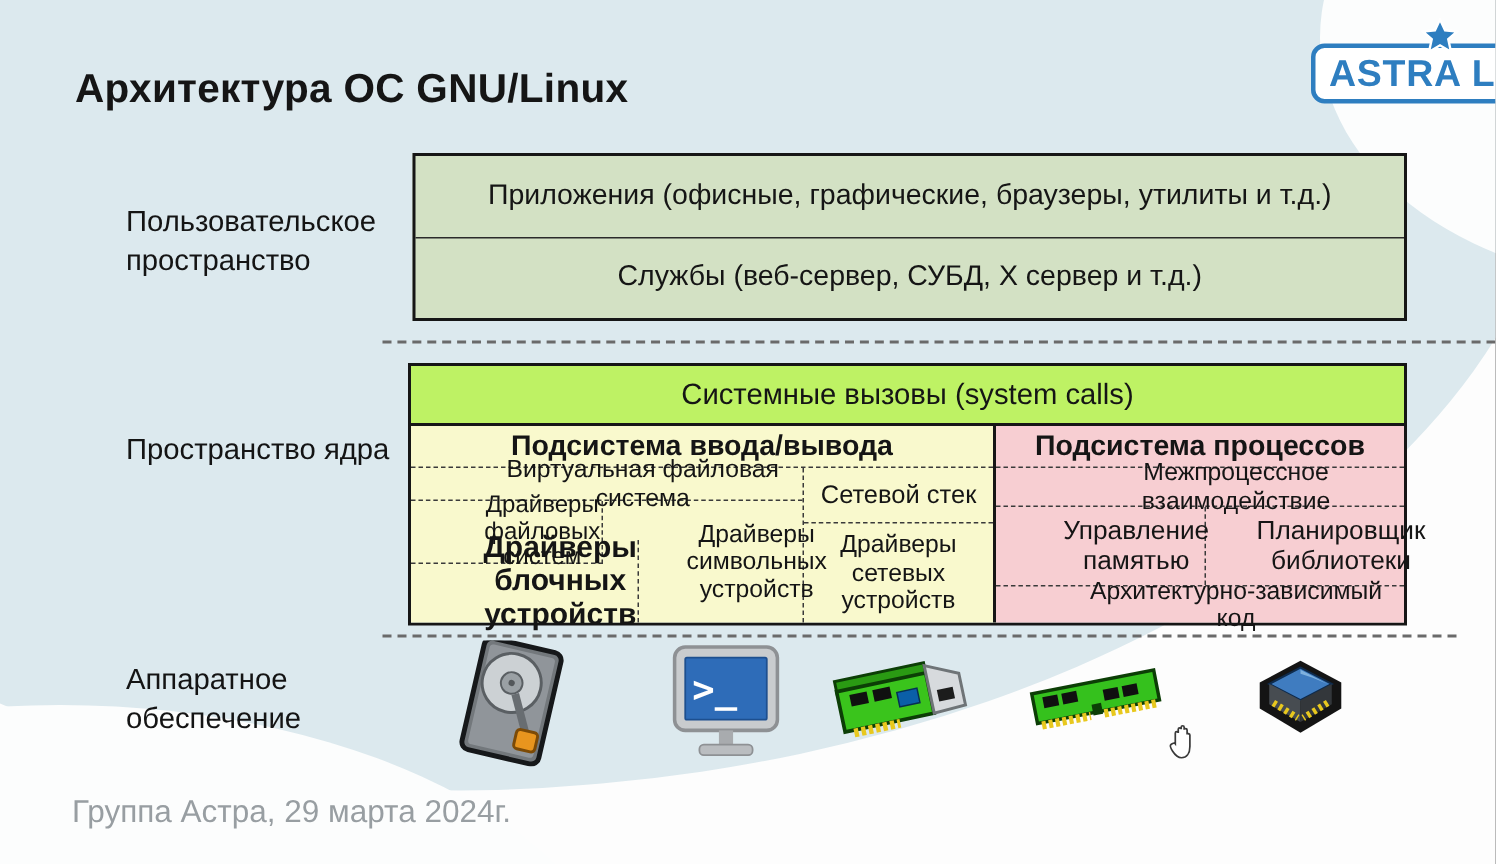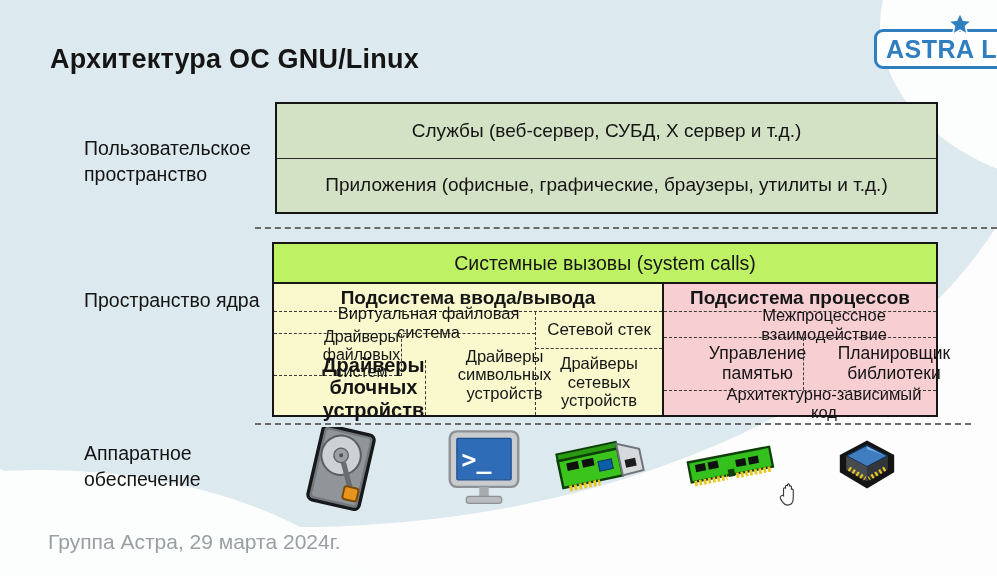--- a/index.html
+++ b/index.html
@@ -94,22 +94,22 @@
   </svg>
   <div class="logo">
     <span class="logo-text">ASTRA LINUX</span>
   </div>
 
   <div class="side-label lbl-user">Пользовательское пространство</div>
   <div class="side-label lbl-kernel">Пространство ядра</div>
   <div class="side-label lbl-hw">Аппаратное обеспечение</div>
 
   <div class="user-box">
+    <div class="user-row">Приложения (офисные, графические, браузеры, утилиты и т.д.)</div>
     <div class="user-row">Службы (веб-сервер, СУБД, X сервер и т.д.)</div>
-    <div class="user-row">Приложения (офисные, графические, браузеры, утилиты и т.д.)</div>
   </div>
 
   <div class="dashline dash1"></div>
   <div class="dashline dash2"></div>
 
   <div class="kernel-box">
     <div class="syscalls">Системные вызовы (system calls)</div>
     <div class="kernel-body">
       <div class="io-half">
         <div class="subsys-title">Подсистема ввода/вывода</div>

